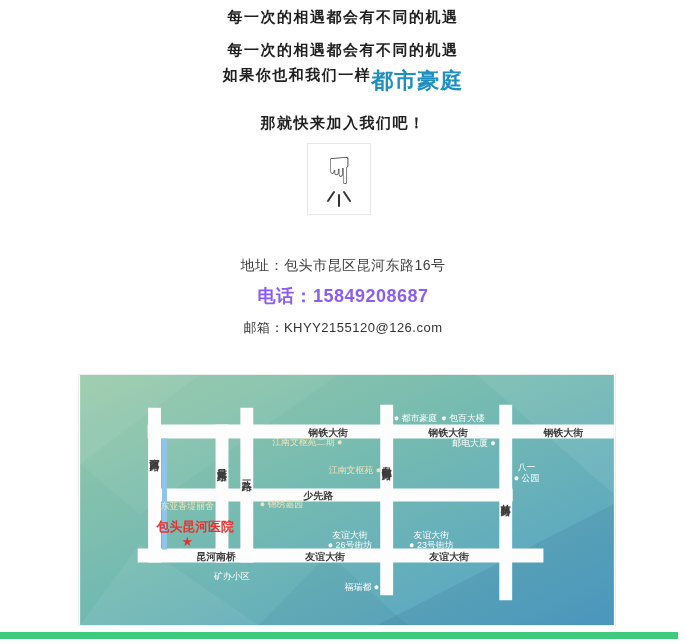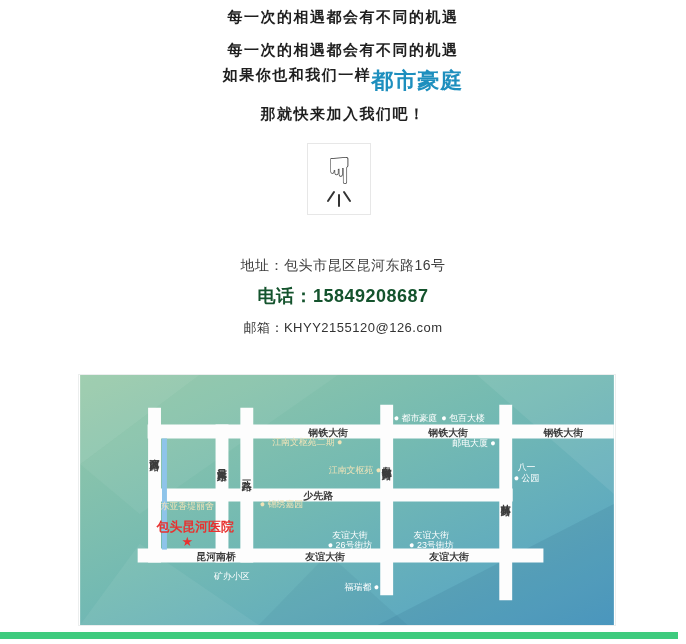--- a/index.html
+++ b/index.html
@@ -12,42 +12,42 @@
     font-weight:bold;font-size:15px;letter-spacing:1.5px;color:#1f1f1f;white-space:nowrap;
   }
   .intro-line-3{display:flex;justify-content:center;align-items:flex-start;}
   .hl{font-size:22px;font-weight:bold;color:#1e8fbe;letter-spacing:1px;}
   .hand-box{
     position:absolute;left:307px;top:143px;width:62px;height:70px;
     border:1px solid #e7e7e7;background:#fff;display:flex;align-items:center;justify-content:center;
   }
   .contact-line{position:absolute;left:0;width:686px;text-align:center;white-space:nowrap;}
   .addr{top:257px;font-size:14px;color:#3d3d3d;letter-spacing:0.5px;}
-  .phone{top:284px;font-size:18px;font-weight:bold;color:#14532d;letter-spacing:0.5px;}
+  .phone{top:284px;font-size:18px;font-weight:bold;color:#8b5cf6;letter-spacing:0.5px;}
   .email{top:319px;font-size:13px;color:#333;letter-spacing:0.5px;}
   .map-wrap{
     position:absolute;left:78px;top:374px;width:538px;height:252px;
     border:1px solid #eceeee;box-sizing:border-box;
   }
   .map-wrap svg{display:block;}
   svg text{font-family:"Liberation Sans","DejaVu Sans",sans-serif;}
   .green-bar{position:absolute;left:0;top:632px;width:678px;height:7px;background:#3ecb7e;}
 </style>
 </head>
 <body>
 
 <div class="page">
 
   <div class="intro-line" style="top:8px">每一次的相遇都会有不同的机遇</div>
   <div class="intro-line" style="top:41px">每一次的相遇都会有不同的机遇</div>
   <div class="intro-line intro-line-3" style="top:66px">
     <span>如果你也和我们一样</span>
       <span class="hl">都市豪庭</span>
   </div>
-  <div class="intro-line" style="top:105px">那就快来加入我们吧！</div>
+  <div class="intro-line" style="top:114px">那就快来加入我们吧！</div>
 
   <div class="hand-box">
     <svg width="42" height="62" viewBox="0 0 42 62">
       <text x="21" y="36" font-size="38" text-anchor="middle" fill="#333">☟</text>
       <path d="M16 44 L10 53 M21 47 L21 58 M26 44 L32 53" stroke="#333" stroke-width="2" fill="none" stroke-linecap="round"></path>
     </svg>
   </div>
 
   <div class="contact-line addr">地址：包头市昆区昆河东路16号</div>
   <div class="contact-line phone">电话：15849208687</div>

